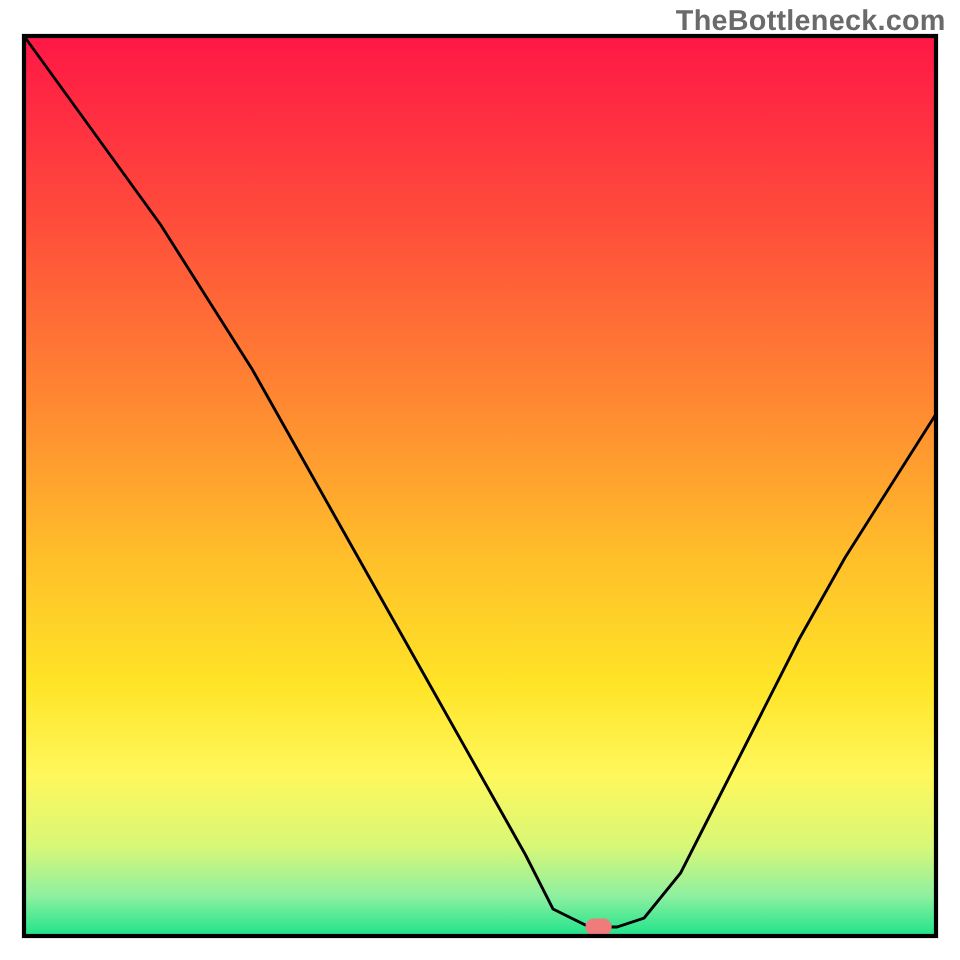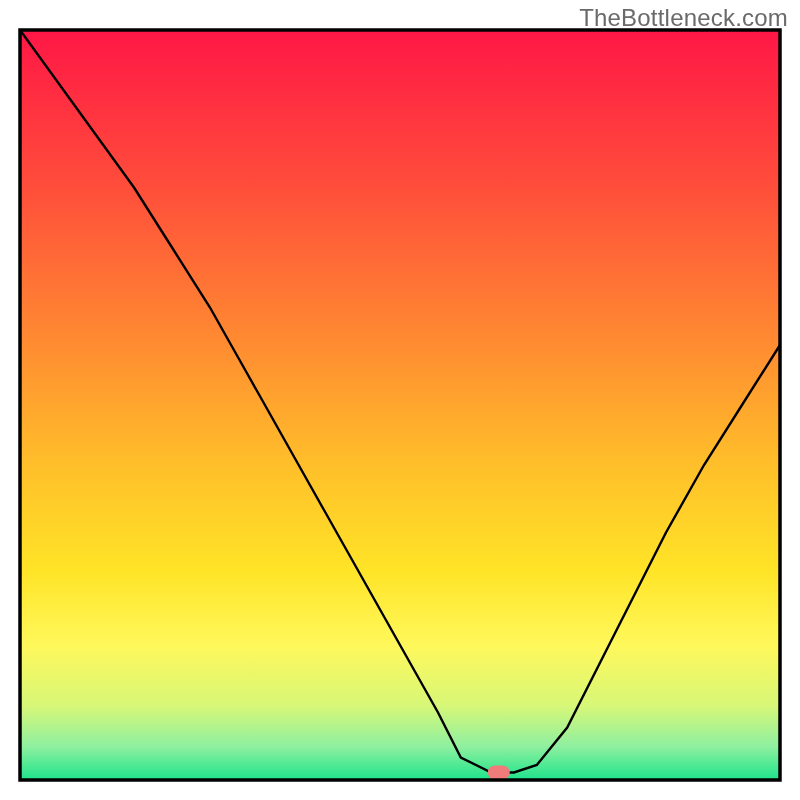--- a/index.html
+++ b/index.html
@@ -13,21 +13,21 @@
   .chart-container {
     position: relative;
     width: 800px;
     height: 800px;
   }
   .watermark {
     position: absolute;
     top: 4px;
     right: 12px;
     font-size: 24px;
-    font-weight: 400;
+    font-weight: 700;
     color: #6a6a6a;
     letter-spacing: 0.2px;
     z-index: 10;
   }
   svg {
     display: block;
   }
 </style>
 </head>
 <body>

